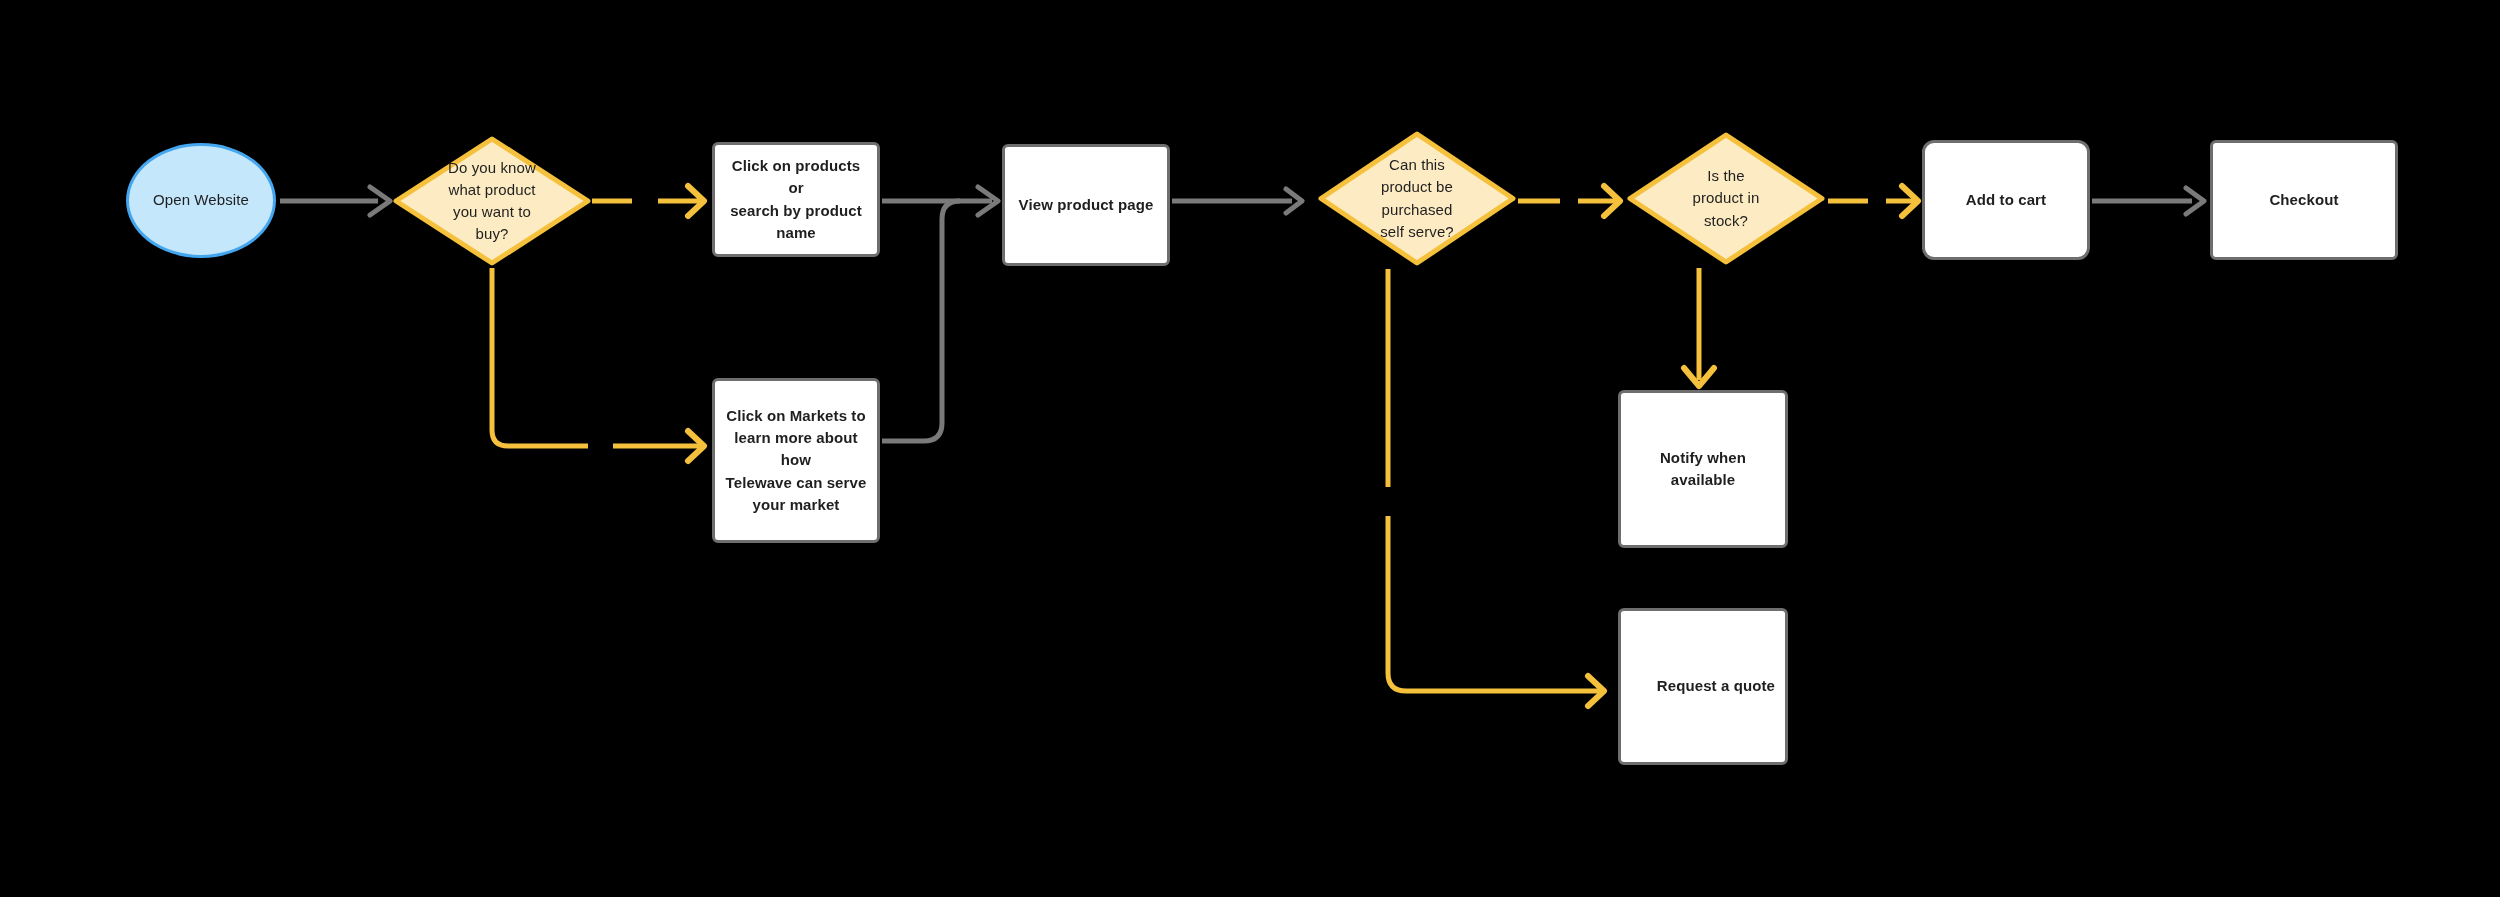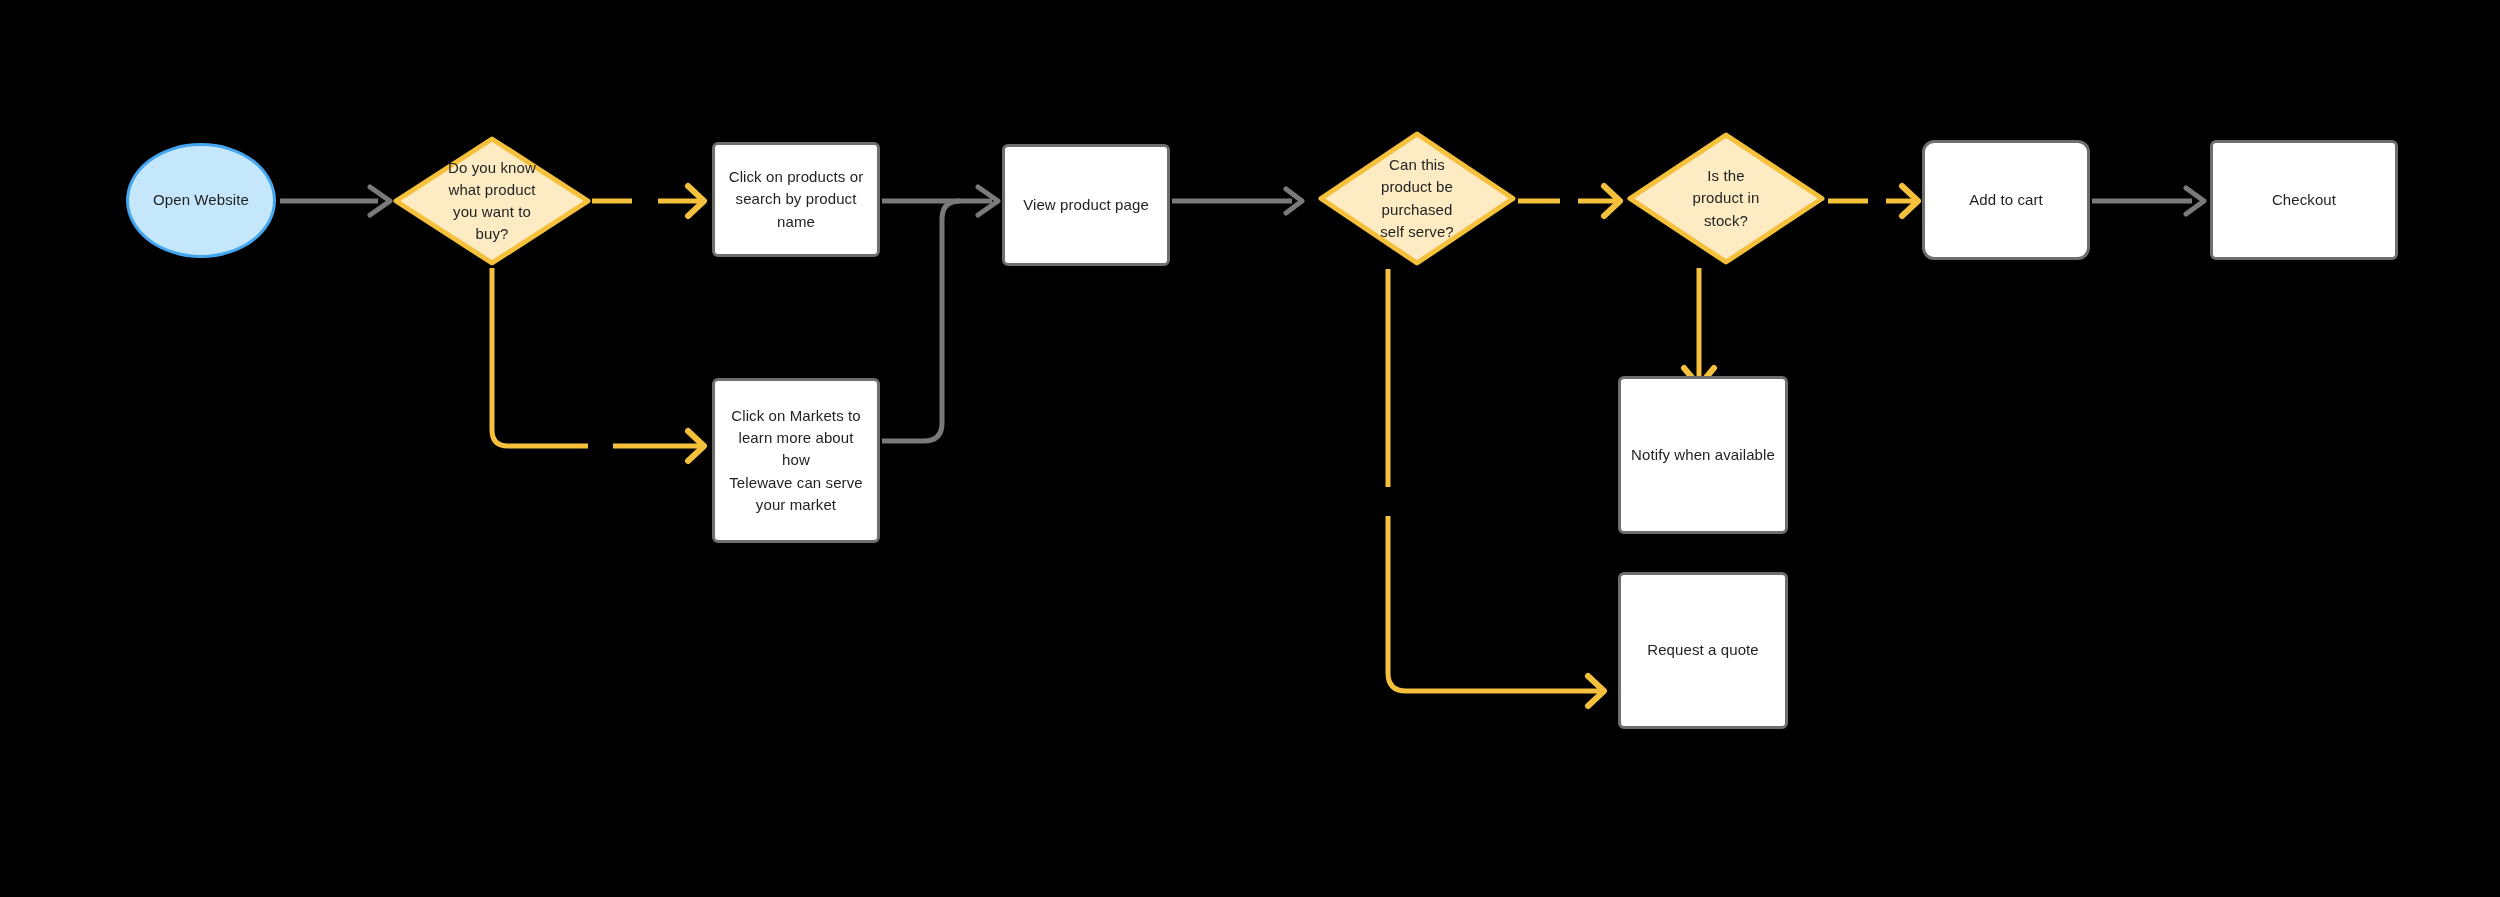--- a/index.html
+++ b/index.html
@@ -48,20 +48,21 @@
     border-radius: 50%;
     background: #C5E7FC;
     border: 3px solid #45A6F0;
     text-align: center;
   }
   
   .process {
     background: #FFFFFF;
     border: 3px solid #6E6E6E;
     border-radius: 6px;
+    font-weight: bold;
   }
   
   .decision {
     background: transparent;
     border: none;
   }
   .decision .diamond-shape {
     position: absolute;
     left: 0;
     top: 0;
@@ -191,21 +192,21 @@
   </div>
 
   <div class="node process" style="left:1922px; top:140px; width:168px; height:120px;border-radius:12px;">
     <span class="node-label">Add to cart</span>
   </div>
 
   <div class="node process" style="left:2210px; top:140px; width:188px; height:120px;">
     <span class="node-label">Checkout</span>
   </div>
 
-  <div class="node process" style="left:1618px; top:376px; width:170px; height:158px;align-items:center;">
+  <div class="node process" style="left:1618px; top:390px; width:170px; height:158px;align-items:center;">
     <span class="node-label">Notify when available</span>
   </div>
 
-  <div class="node process" style="left:1618px; top:572px; width:170px; height:157px;">
+  <div class="node process" style="left:1618px; top:608px; width:170px; height:157px;justify-content:flex-end;">
     <span class="node-label">Request a quote</span>
   </div>
 
 </div>
 
 </body></html>

